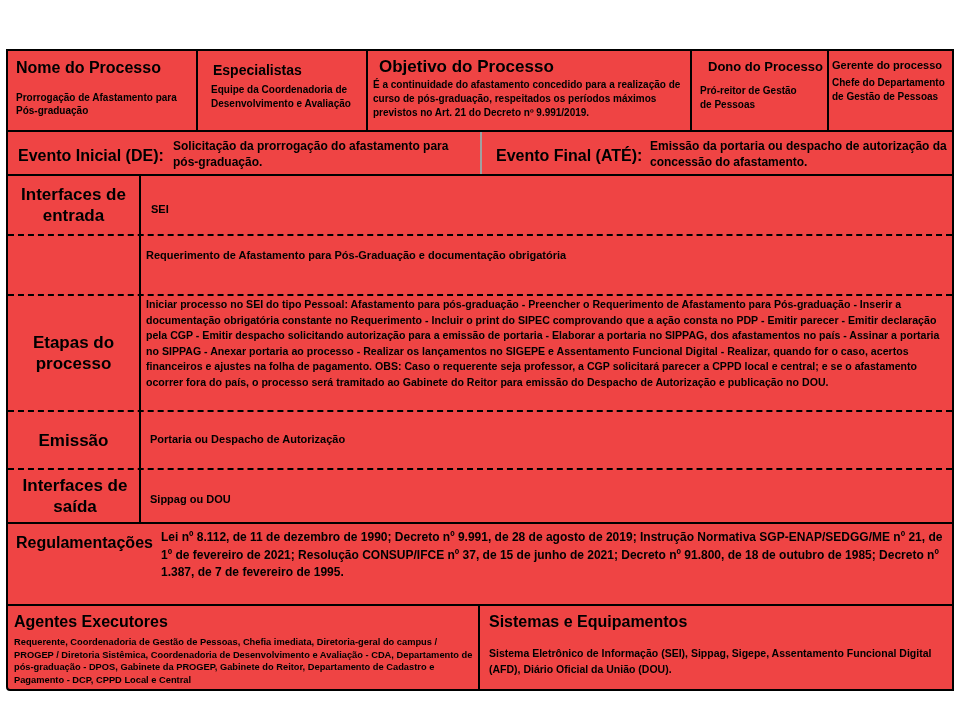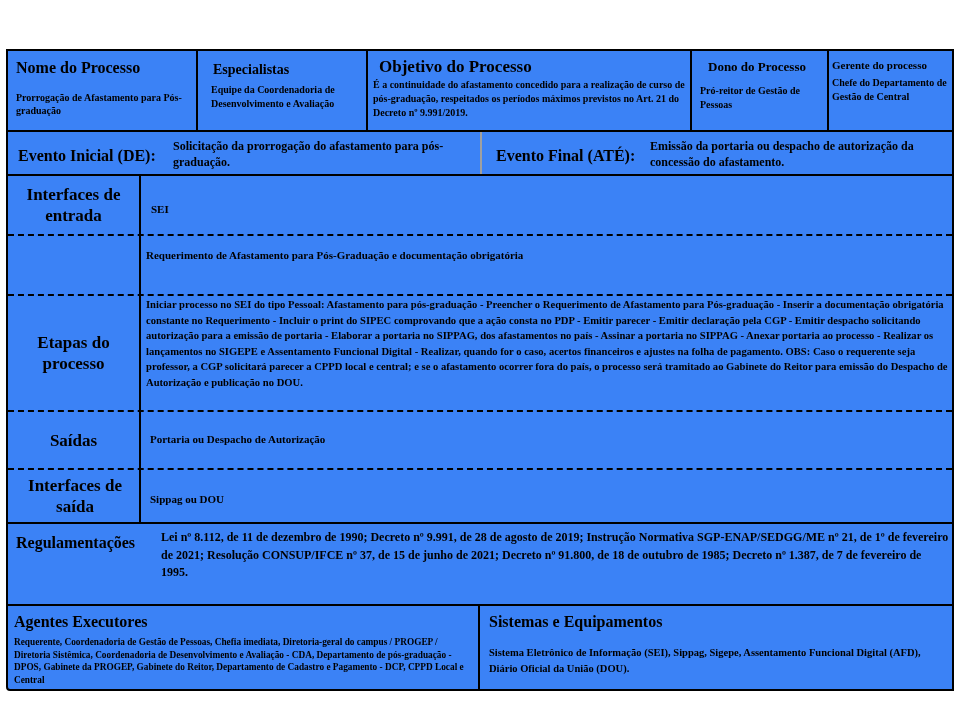--- a/index.html
+++ b/index.html
@@ -1,19 +1,19 @@
 <!DOCTYPE html>
 <html><head>
   <meta charset="utf-8">
   <style>
     * { box-sizing: border-box; margin: 0; padding: 0; }
     html, body { width: 960px; height: 720px; background: #ffffff; overflow: hidden; }
     body { font-family: "Liberation Sans", "DejaVu Sans", sans-serif; color: #000; font-weight: bold; position: relative; }
     .abs { position: absolute; }
-    .box { position: absolute; border: 2px solid #000; background: #3b82f6; font-family: Liberation Serif, serif; }
+    .box { position: absolute; border: 2px solid #000; background: #ef4444; }
     .h { font-size: 16px; font-weight: bold; }
     .t { font-size: 11px; font-weight: bold; line-height: 14px; }
     .t12 { font-size: 12px; font-weight: bold; line-height: 17px; }
     .lbl { font-size: 17px; font-weight: bold; line-height: 21px; text-align: center; }
     .dash { position: absolute; left: 0; right: 0; height: 0; border-top: 2px dashed #000; }
     .vline { position: absolute; width: 0; border-left: 2px solid #000; }
     .row-label { position: absolute; left: 0; width: 139px; display: flex; align-items: center; justify-content: center; }
   </style>
 </head>
 <body>
@@ -33,21 +33,21 @@
   <div class="abs t" style="left:5px; top:27px; width:318px; font-size:10px; line-height:14px;">É a continuidade do afastamento concedido para a realização de curso de pós-graduação, respeitados os períodos máximos previstos no Art. 21 do Decreto nº 9.991/2019.</div>
 </div>
 
 <div class="box" style="left:690px; top:49px; width:139px; height:83px;">
   <div class="abs h" style="left:8px; top:8px; font-size:13px;padding-left:8px;">Dono do Processo</div>
   <div class="abs t" style="left:8px; top:33px; width:110px; font-size:10px; line-height:14px;">Pró-reitor de Gestão de Pessoas</div>
 </div>
 
 <div class="box" style="left:827px; top:49px; width:127px; height:83px;">
   <div class="abs h" style="left:3px; top:8px; font-size:11px; white-space:nowrap;">Gerente do processo</div>
-  <div class="abs t" style="left:3px; top:25px; width:122px; font-size:10px; line-height:14px;">Chefe do Departamento de Gestão de Central</div>
+  <div class="abs t" style="left:3px; top:25px; width:122px; font-size:10px; line-height:14px;">Chefe do Departamento de Gestão de Pessoas</div>
 </div>
 
 <div class="box" style="left:6px; top:130px; width:948px; height:46px;">
   <div class="abs" style="left:472px; top:0; width:0; height:42px; border-left:2px solid #a0a0a0;"></div>
 
   <div class="abs h" style="left:10px; top:15px; font-size:16px;">Evento Inicial (DE):</div>
   <div class="abs t12" style="left:165px; top:6px; width:300px; font-size:12px; line-height:16px;">Solicitação da  prorrogação do afastamento para pós-graduação.</div>
 
   <div class="abs h" style="left:488px; top:15px; font-size:16px;">Evento Final (ATÉ):</div>
   <div class="abs t12" style="left:642px; top:6px; width:300px; font-size:12px; line-height:16px;">Emissão da portaria ou despacho de autorização da concessão do afastamento.</div>
@@ -65,21 +65,21 @@
   <div class="abs t" style="left:138px; top:72px; font-size:11px;">Requerimento de Afastamento para Pós-Graduação e documentação obrigatória</div>
   <div class="dash" style="top:118px;"></div>
 
   <div class="row-label" style="top:120px; width:131px; height:114px;">
     <div class="lbl" style="width:100px;">Etapas do processo</div>
   </div>
   <div class="abs t" style="left:138px; top:121px; width:804px; font-size:10.6px; line-height:15.5px;">Iniciar processo no SEI do tipo Pessoal: Afastamento para pós-graduação - Preencher o Requerimento de Afastamento para Pós-graduação - Inserir a documentação obrigatória constante no Requerimento - Incluir o print do SIPEC comprovando que a ação consta no PDP - Emitir parecer - Emitir declaração pela CGP - Emitir despacho solicitando autorização para a emissão de portaria - Elaborar a portaria no SIPPAG, dos afastamentos no país - Assinar a portaria no SIPPAG - Anexar portaria ao processo - Realizar os lançamentos no SIGEPE e Assentamento Funcional Digital - Realizar, quando for o caso, acertos financeiros e ajustes na folha de pagamento. OBS: Caso o requerente seja professor, a CGP solicitará parecer a CPPD local e central; e se o afastamento ocorrer fora do país, o processo será tramitado ao Gabinete do Reitor para emissão do Despacho de Autorização e publicação no DOU.</div>
   <div class="dash" style="top:234px;"></div>
 
   <div class="row-label" style="top:236px; width:131px; height:56px;">
-    <div class="lbl">Saídas</div>
+    <div class="lbl">Emissão</div>
   </div>
   <div class="abs t" style="left:142px; top:256px; font-size:11px;">Portaria ou Despacho de Autorização</div>
   <div class="dash" style="top:292px;"></div>
 
   <div class="row-label" style="top:294px; width:134px; height:52px;">
     <div class="lbl" style="width:110px;">Interfaces de saída</div>
   </div>
   <div class="abs t" style="left:142px; top:316px; font-size:11px;">Sippag ou DOU</div>
 </div>
 

